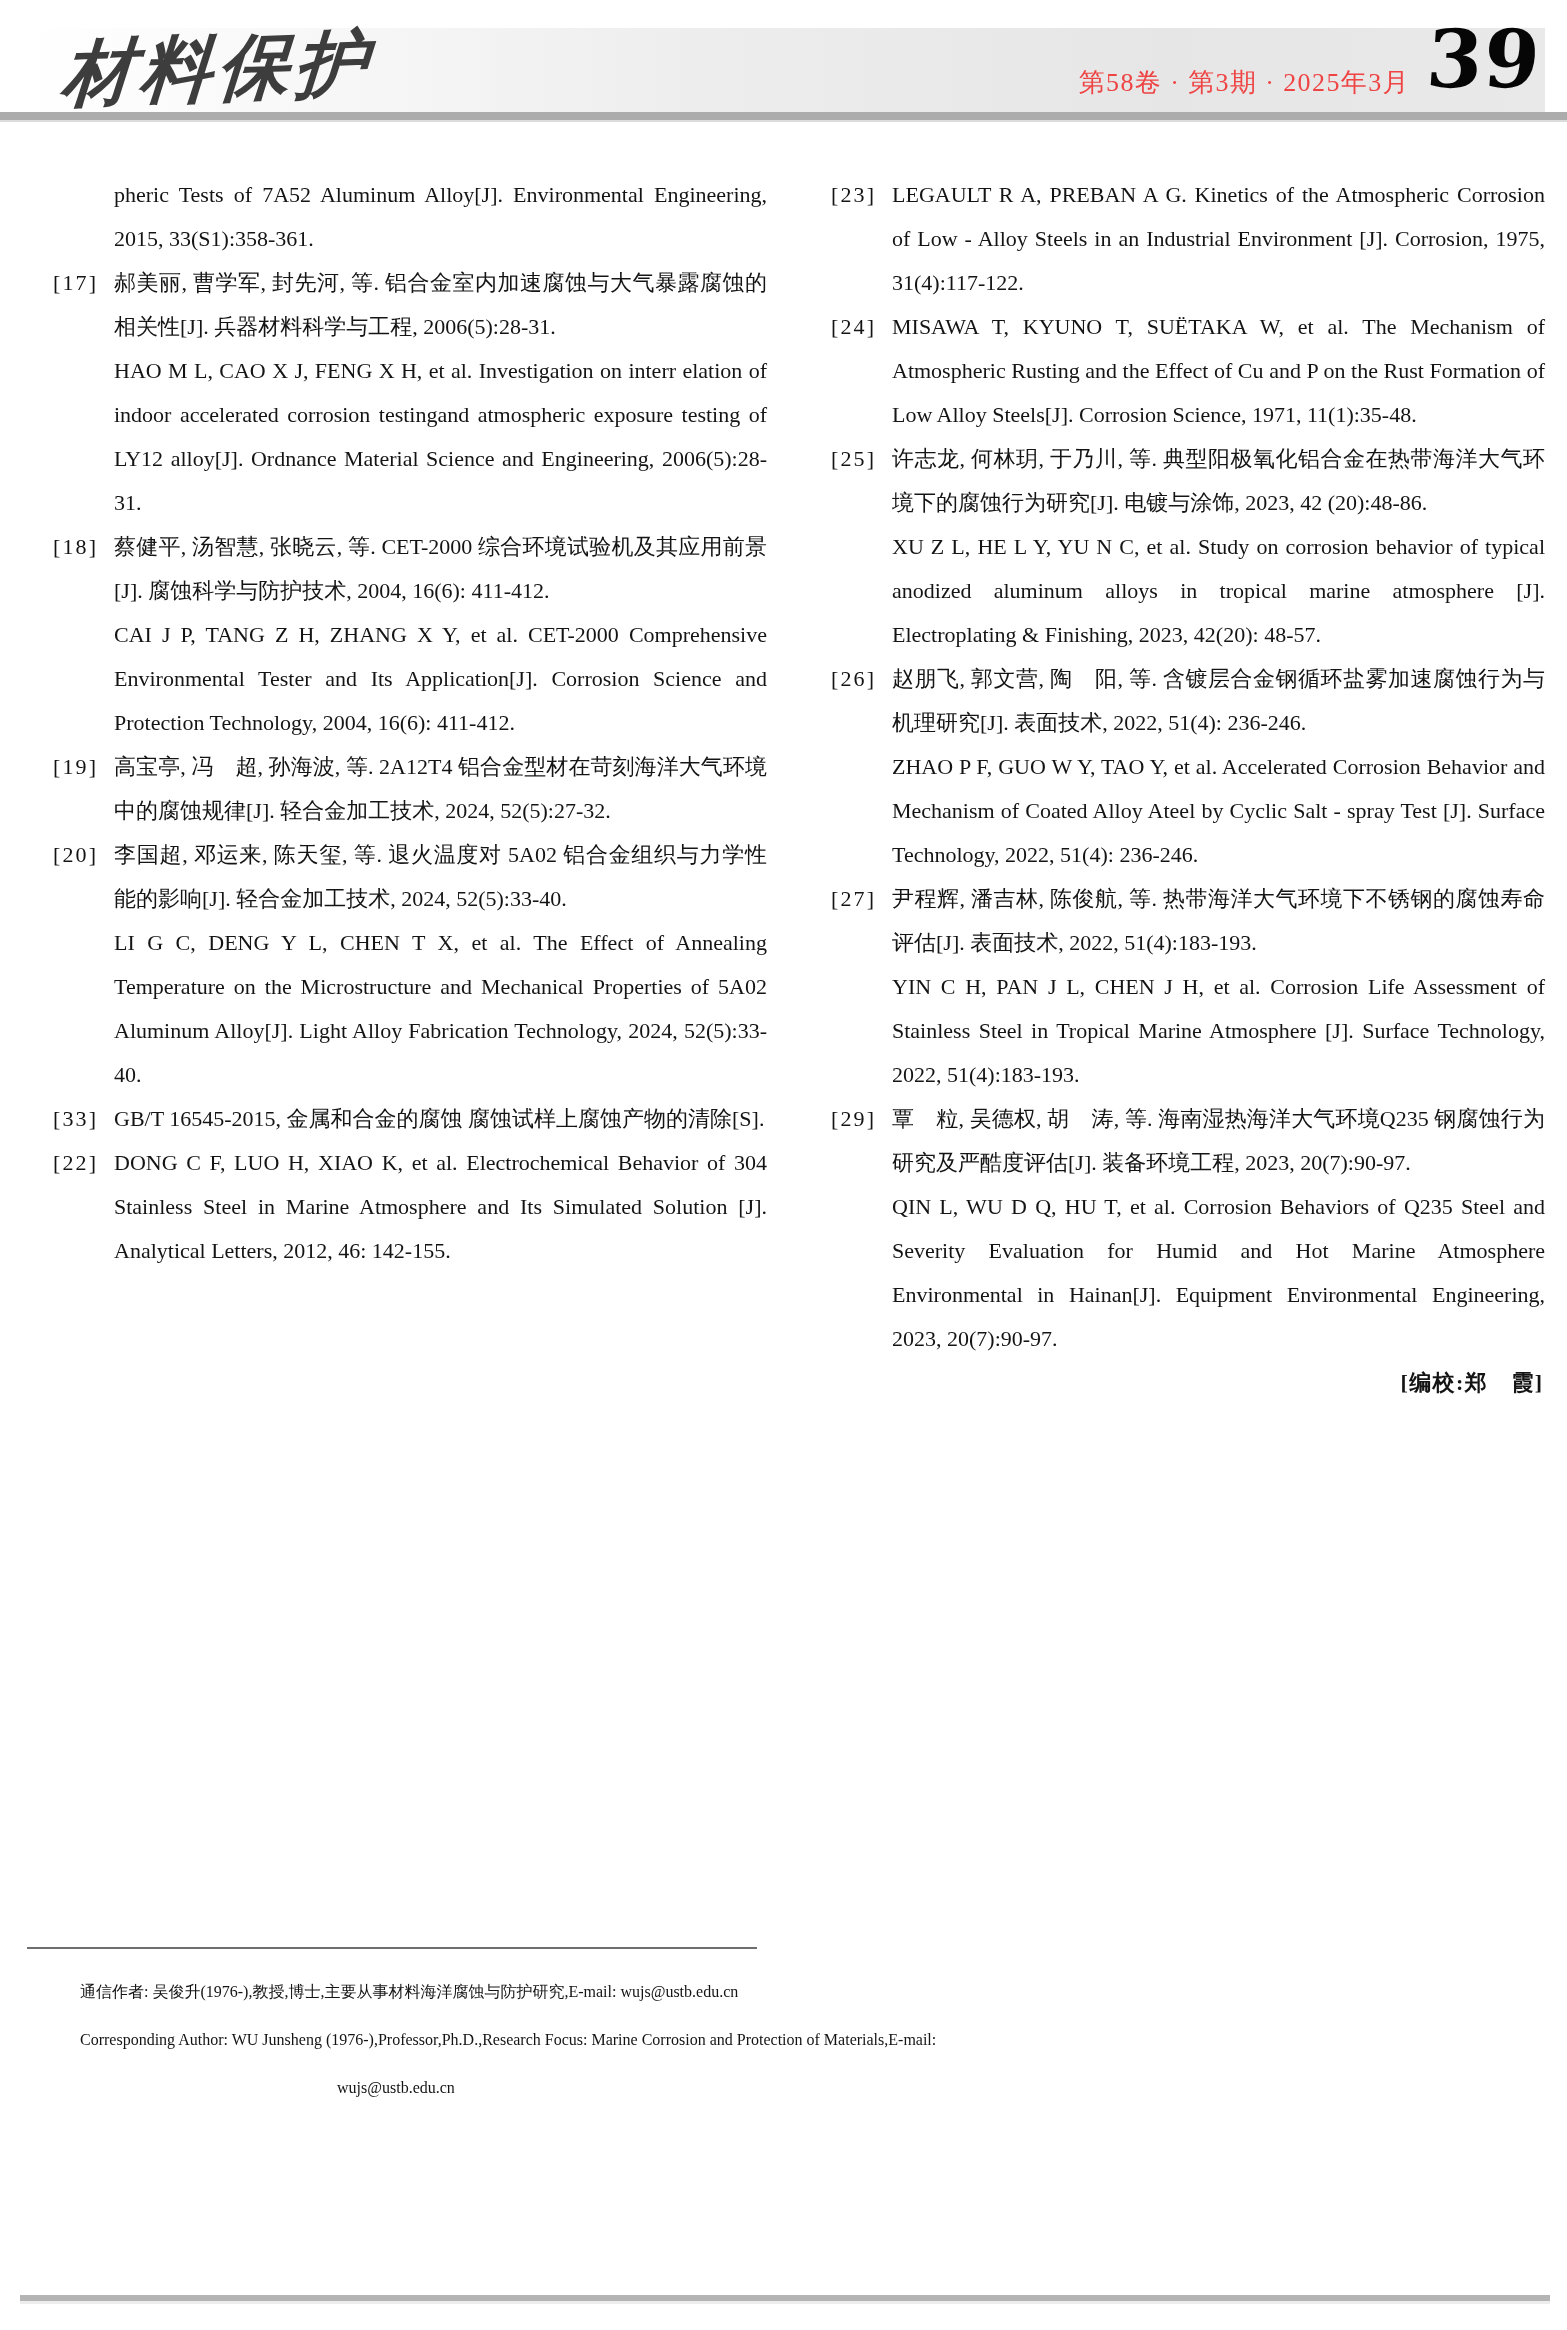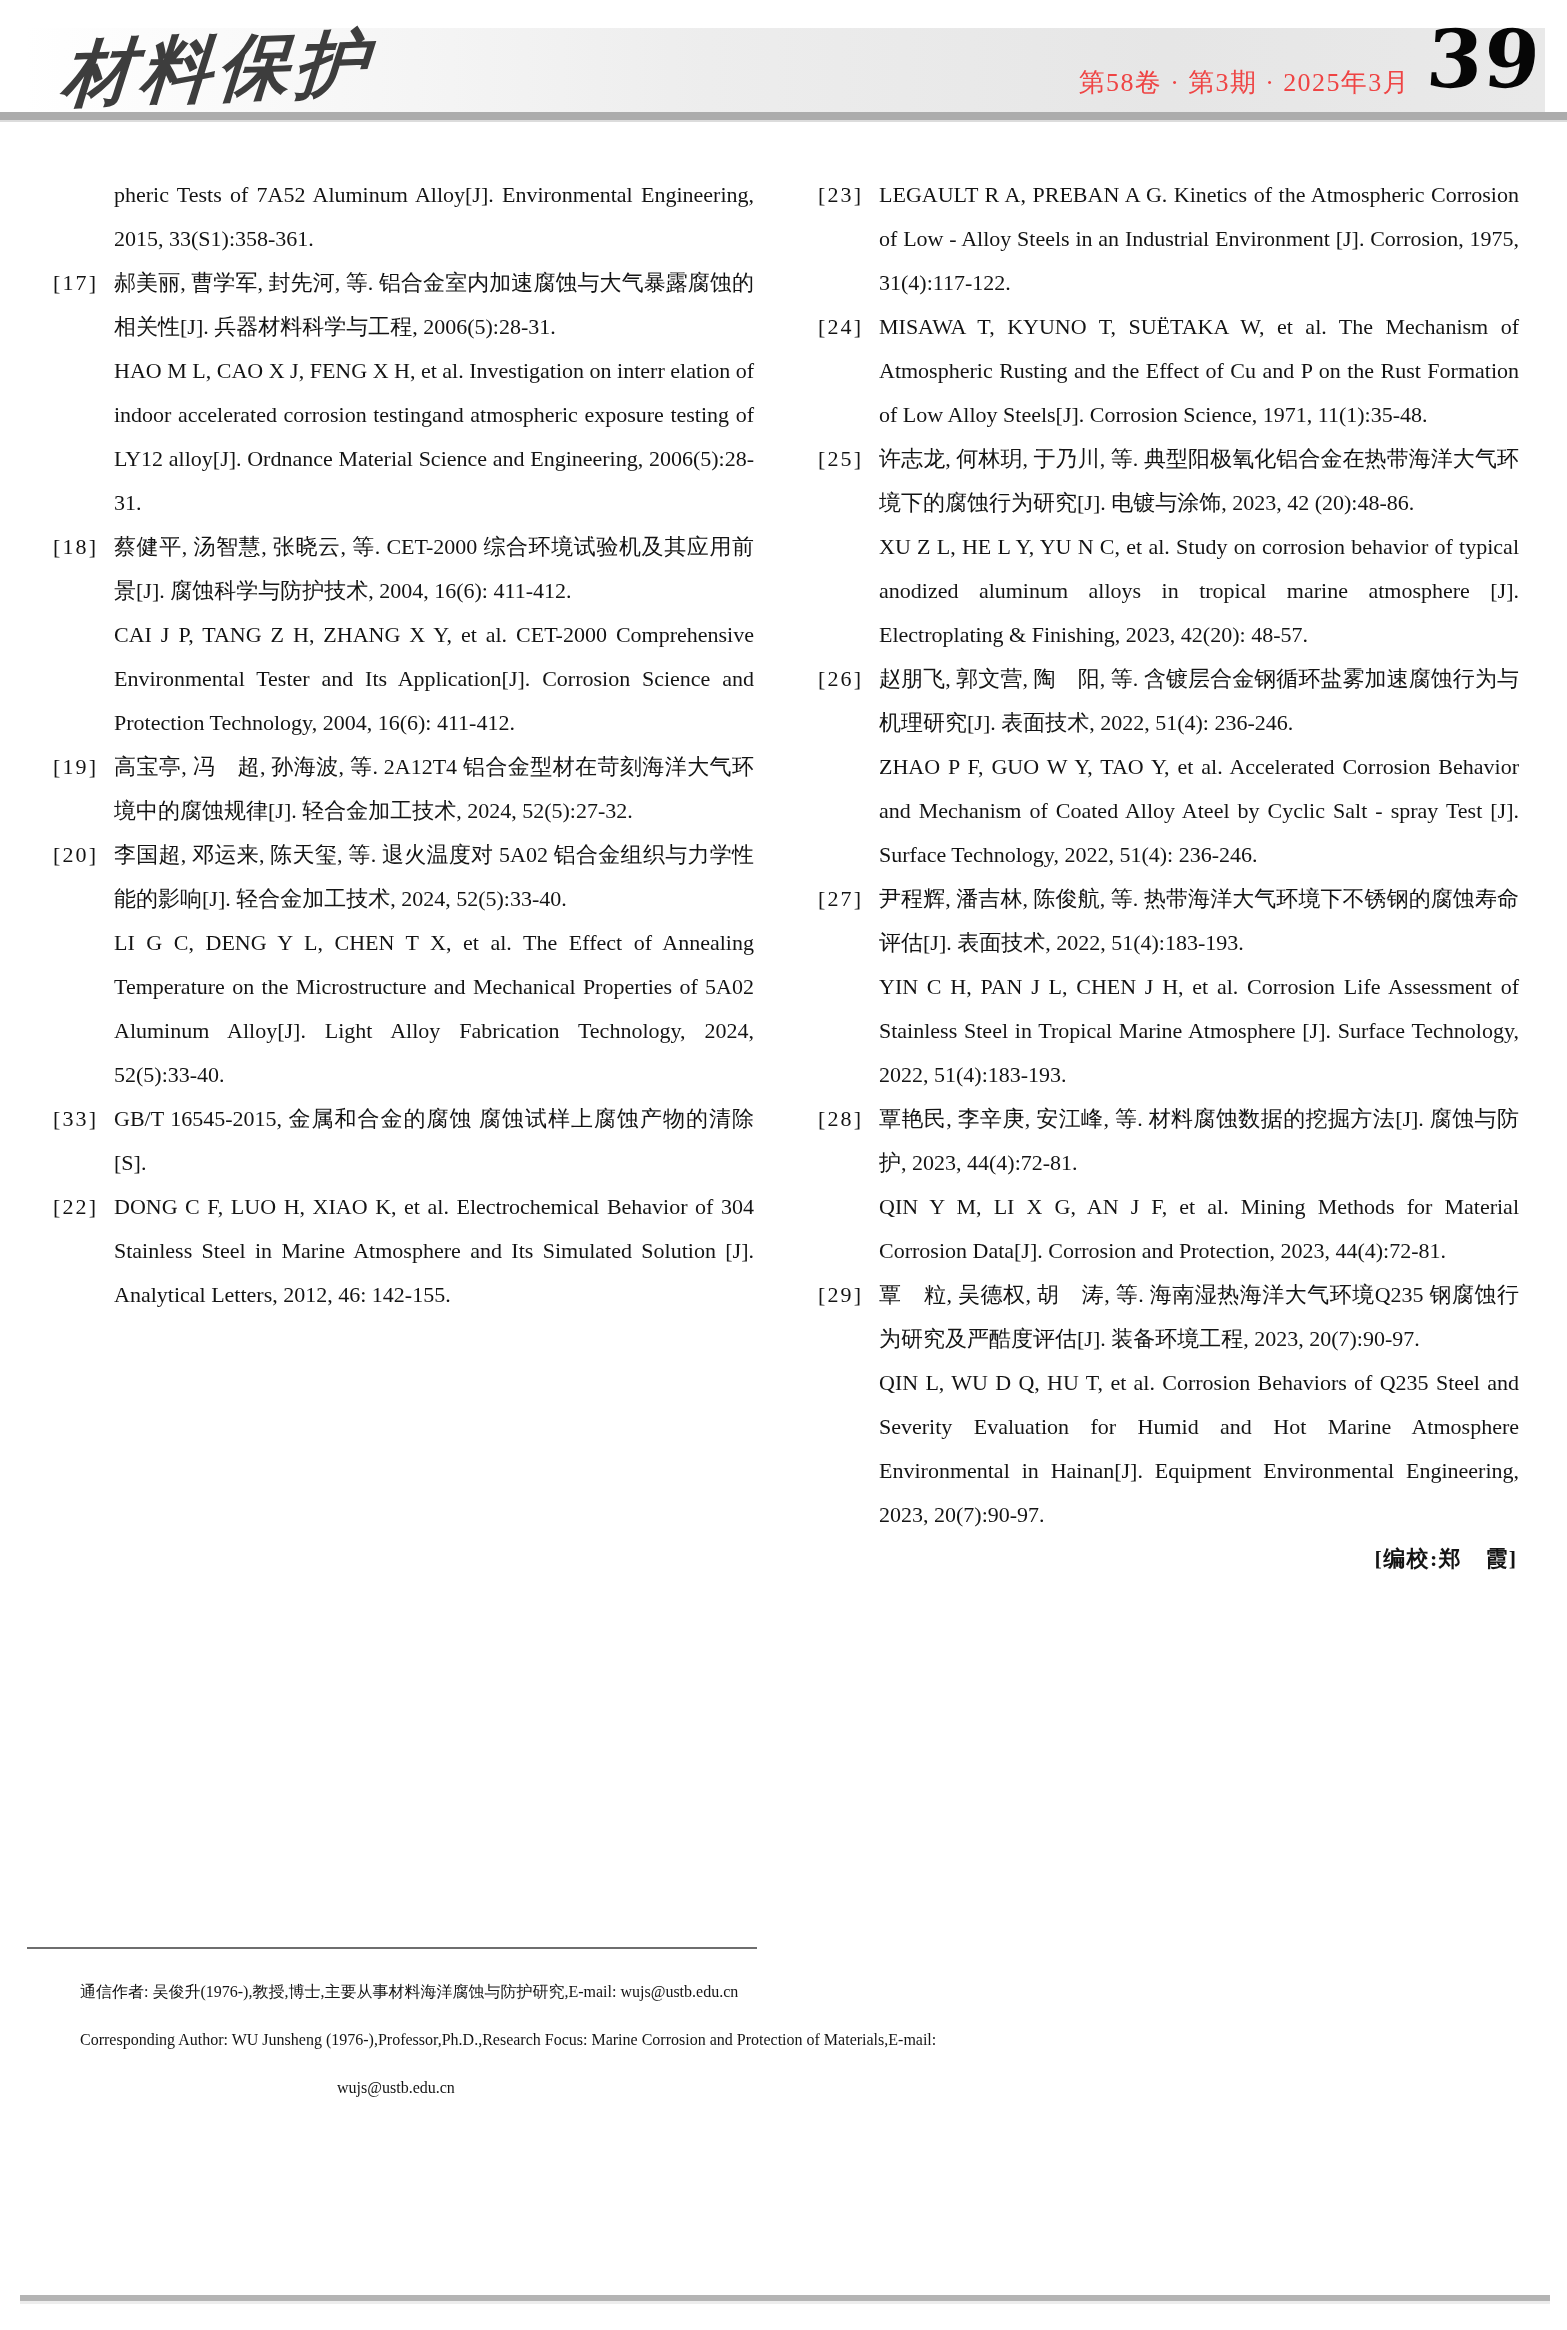--- a/index.html
+++ b/index.html
@@ -38,21 +38,21 @@
     font-family: "DejaVu Serif", "Liberation Serif", serif;
     transform: skewX(-4deg);
   }
   .header-rule {
     position: absolute; top: 112px; left: 0; right: 0; height: 10px;
     background: #acacac; border-bottom: 2.8px solid #dcdcdc; z-index: 2;
   }
 
   
   .content {
-    position: absolute; top: 173px; left: 53px; right: 49px;
+    position: absolute; top: 173px; left: 53px; right: 23px;
     display: flex; gap: 64px;
     font-size: 22px; line-height: 44px;
   }
   .column { flex: 1; min-width: 0; }
   .ref { display: flex; align-items: flex-start; }
   .ref-label {
     width: 61px; flex: none;
     letter-spacing: 2.1px; white-space: nowrap;
   }
   .ref-body { flex: 1; min-width: 0; }
@@ -180,27 +180,20 @@
   </div>
 
   <div class="ref">
     <div class="ref-label">[27]</div>
     <div class="ref-body">
             <div class="para">尹程辉, 潘吉林, 陈俊航, 等. 热带海洋大气环境下不锈钢的腐蚀寿命评估[J]. 表面技术, 2022, 51(4):183-193.</div>
             <div class="para">YIN C H, PAN J L, CHEN J H, et al. Corrosion Life Assessment of Stainless Steel in Tropical Marine Atmosphere [J]. Surface Technology, 2022, 51(4):183-193.</div>
           </div>
   </div>
 
-  <div class="ref">
-    <div class="ref-label">[28]</div>
-    <div class="ref-body">
-            <div class="para">覃艳民, 李辛庚, 安江峰, 等. 材料腐蚀数据的挖掘方法[J]. 腐蚀与防护, 2023, 44(4):72-81.</div>
-            <div class="para">QIN Y M, LI X G, AN J F, et al. Mining Methods for Material Corrosion Data[J]. Corrosion and Protection, 2023, 44(4):72-81.</div>
-          </div>
-  </div>
 
   <div class="ref">
     <div class="ref-label">[29]</div>
     <div class="ref-body">
             <div class="para">覃　粒, 吴德权, 胡　涛, 等. 海南湿热海洋大气环境Q235 钢腐蚀行为研究及严酷度评估[J]. 装备环境工程, 2023, 20(7):90-97.</div>
             <div class="para">QIN L, WU D Q, HU T, et al. Corrosion Behaviors of Q235 Steel and Severity Evaluation for Humid and Hot Marine Atmosphere Environmental in Hainan[J]. Equipment Environmental Engineering, 2023, 20(7):90-97.</div>
           </div>
   </div>
 </div>
     <div class="editor-note">[编校:郑　霞]</div>

